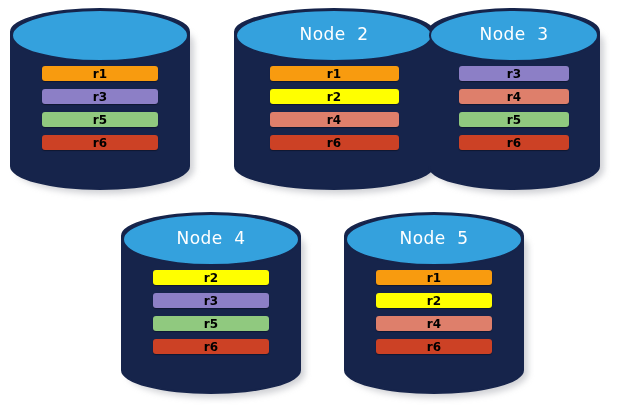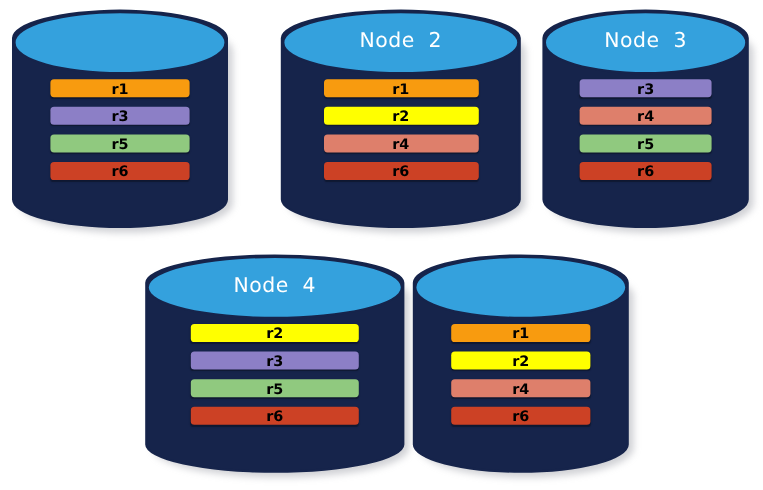--- a/index.html
+++ b/index.html
@@ -116,48 +116,49 @@
       <div class="cyl-body" style="background: rgb(22, 36, 75); border-color: rgb(22, 36, 75);"></div>
       <div class="cyl-top" style="background: rgb(52, 161, 221); border-color: rgb(22, 36, 75);"></div>
       <div class="node-label" style="color: rgb(255, 255, 255);">Node  2</div>
       <div class="bars" style="top: 58px;">
         <div class="bar" style="background: rgb(248, 155, 15); color: rgb(0, 0, 0);">r1</div>
         <div class="bar" style="background: rgb(255, 255, 0); color: rgb(0, 0, 0);">r2</div>
         <div class="bar" style="background: rgb(222, 127, 107); color: rgb(0, 0, 0);">r4</div>
         <div class="bar" style="background: rgb(204, 65, 37); color: rgb(0, 0, 0);">r6</div>
       </div>
     </div>
-    <div class="node" style="left: 452px; top: 8px; width: 172px; height: 182px;">
+    <div class="node" style="left: 428px; top: 8px; width: 172px; height: 182px;">
       <div class="cyl-shadow"></div>
       <div class="cyl-body" style="background: rgb(22, 36, 75); border-color: rgb(22, 36, 75);"></div>
       <div class="cyl-top" style="background: rgb(52, 161, 221); border-color: rgb(22, 36, 75);"></div>
       <div class="node-label" style="color: rgb(255, 255, 255);">Node  3</div>
       <div class="bars" style="top: 58px;">
         <div class="bar" style="background: rgb(140, 127, 198); color: rgb(0, 0, 0);">r3</div>
         <div class="bar" style="background: rgb(222, 127, 107); color: rgb(0, 0, 0);">r4</div>
         <div class="bar" style="background: rgb(144, 201, 127); color: rgb(0, 0, 0);">r5</div>
         <div class="bar" style="background: rgb(204, 65, 37); color: rgb(0, 0, 0);">r6</div>
       </div>
     </div>
-    <div class="node" style="left: 121px; top: 212px; width: 180px; height: 182px; padding-left: 36px;">
+    <div class="node" style="left: 121px; top: 212px; width: 180px; height: 182px;">
       <div class="cyl-shadow"></div>
       <div class="cyl-body" style="background: rgb(22, 36, 75); border-color: rgb(22, 36, 75);"></div>
       <div class="cyl-top" style="background: rgb(52, 161, 221); border-color: rgb(22, 36, 75);"></div>
       <div class="node-label" style="color: rgb(255, 255, 255);">Node  4</div>
       <div class="bars" style="top: 58px;">
         <div class="bar" style="background: rgb(255, 255, 0); color: rgb(0, 0, 0);">r2</div>
         <div class="bar" style="background: rgb(140, 127, 198); color: rgb(0, 0, 0);">r3</div>
         <div class="bar" style="background: rgb(144, 201, 127); color: rgb(0, 0, 0);">r5</div>
         <div class="bar" style="background: rgb(204, 65, 37); color: rgb(0, 0, 0);">r6</div>
       </div>
     </div>
     <div class="node" style="left: 344px; top: 212px; width: 180px; height: 182px;">
       <div class="cyl-shadow"></div>
       <div class="cyl-body" style="background: rgb(22, 36, 75); border-color: rgb(22, 36, 75);"></div>
       <div class="cyl-top" style="background: rgb(52, 161, 221); border-color: rgb(22, 36, 75);"></div>
+      <div class="node-label" style="color: rgb(255, 255, 255);">Node  5</div>
       <div class="bars" style="top: 58px;">
         <div class="bar" style="background: rgb(248, 155, 15); color: rgb(0, 0, 0);">r1</div>
         <div class="bar" style="background: rgb(255, 255, 0); color: rgb(0, 0, 0);">r2</div>
         <div class="bar" style="background: rgb(222, 127, 107); color: rgb(0, 0, 0);">r4</div>
         <div class="bar" style="background: rgb(204, 65, 37); color: rgb(0, 0, 0);">r6</div>
       </div>
     </div>
   </div>
 
 </body></html>

